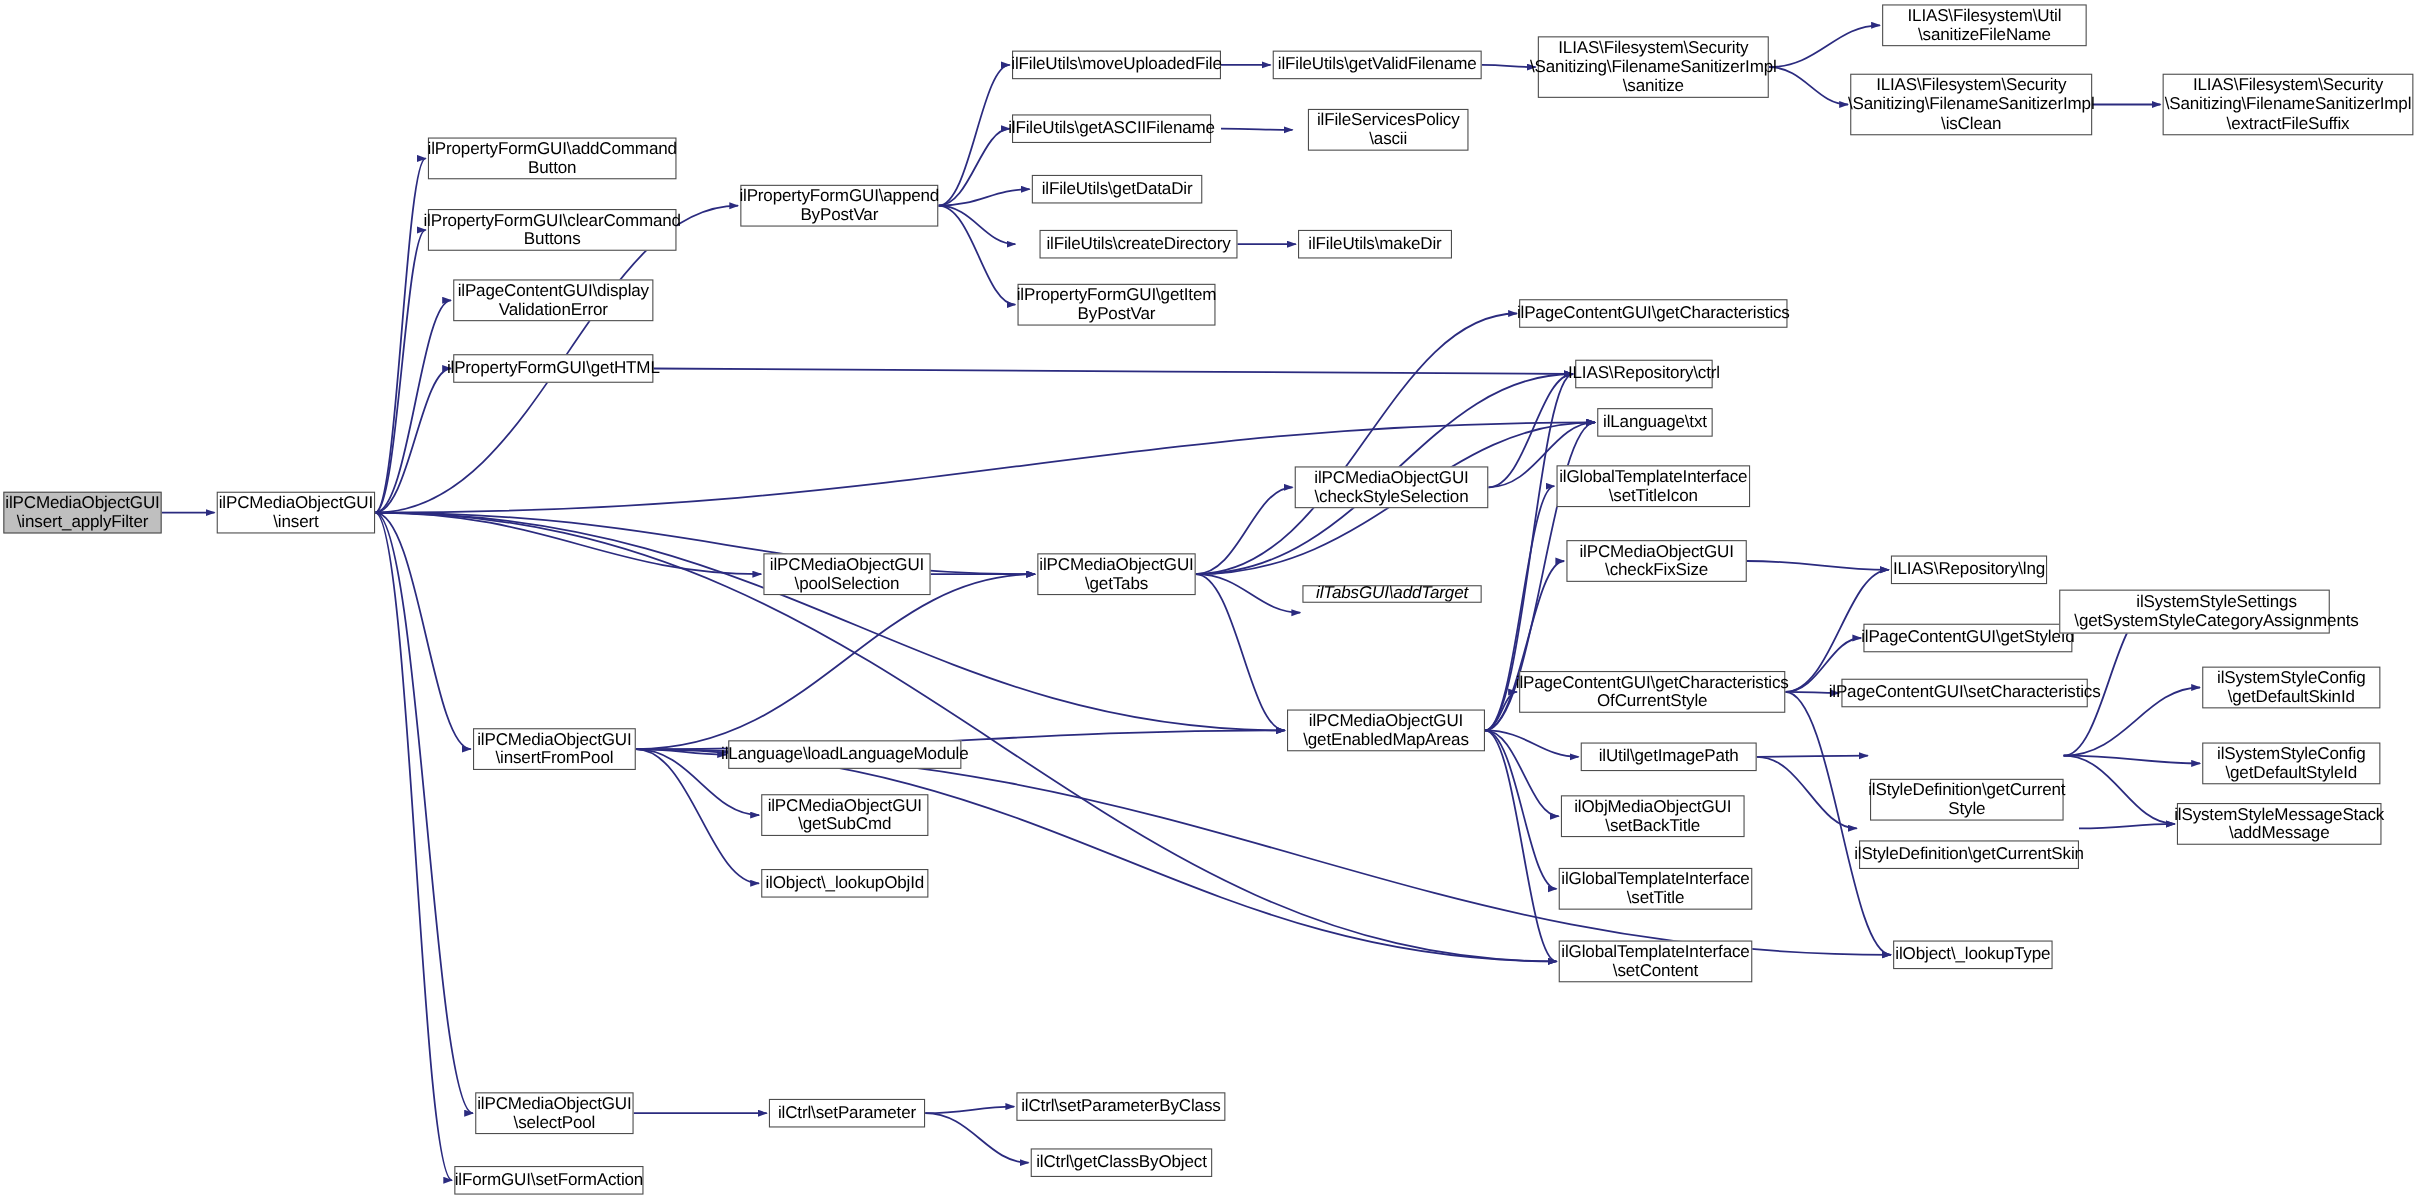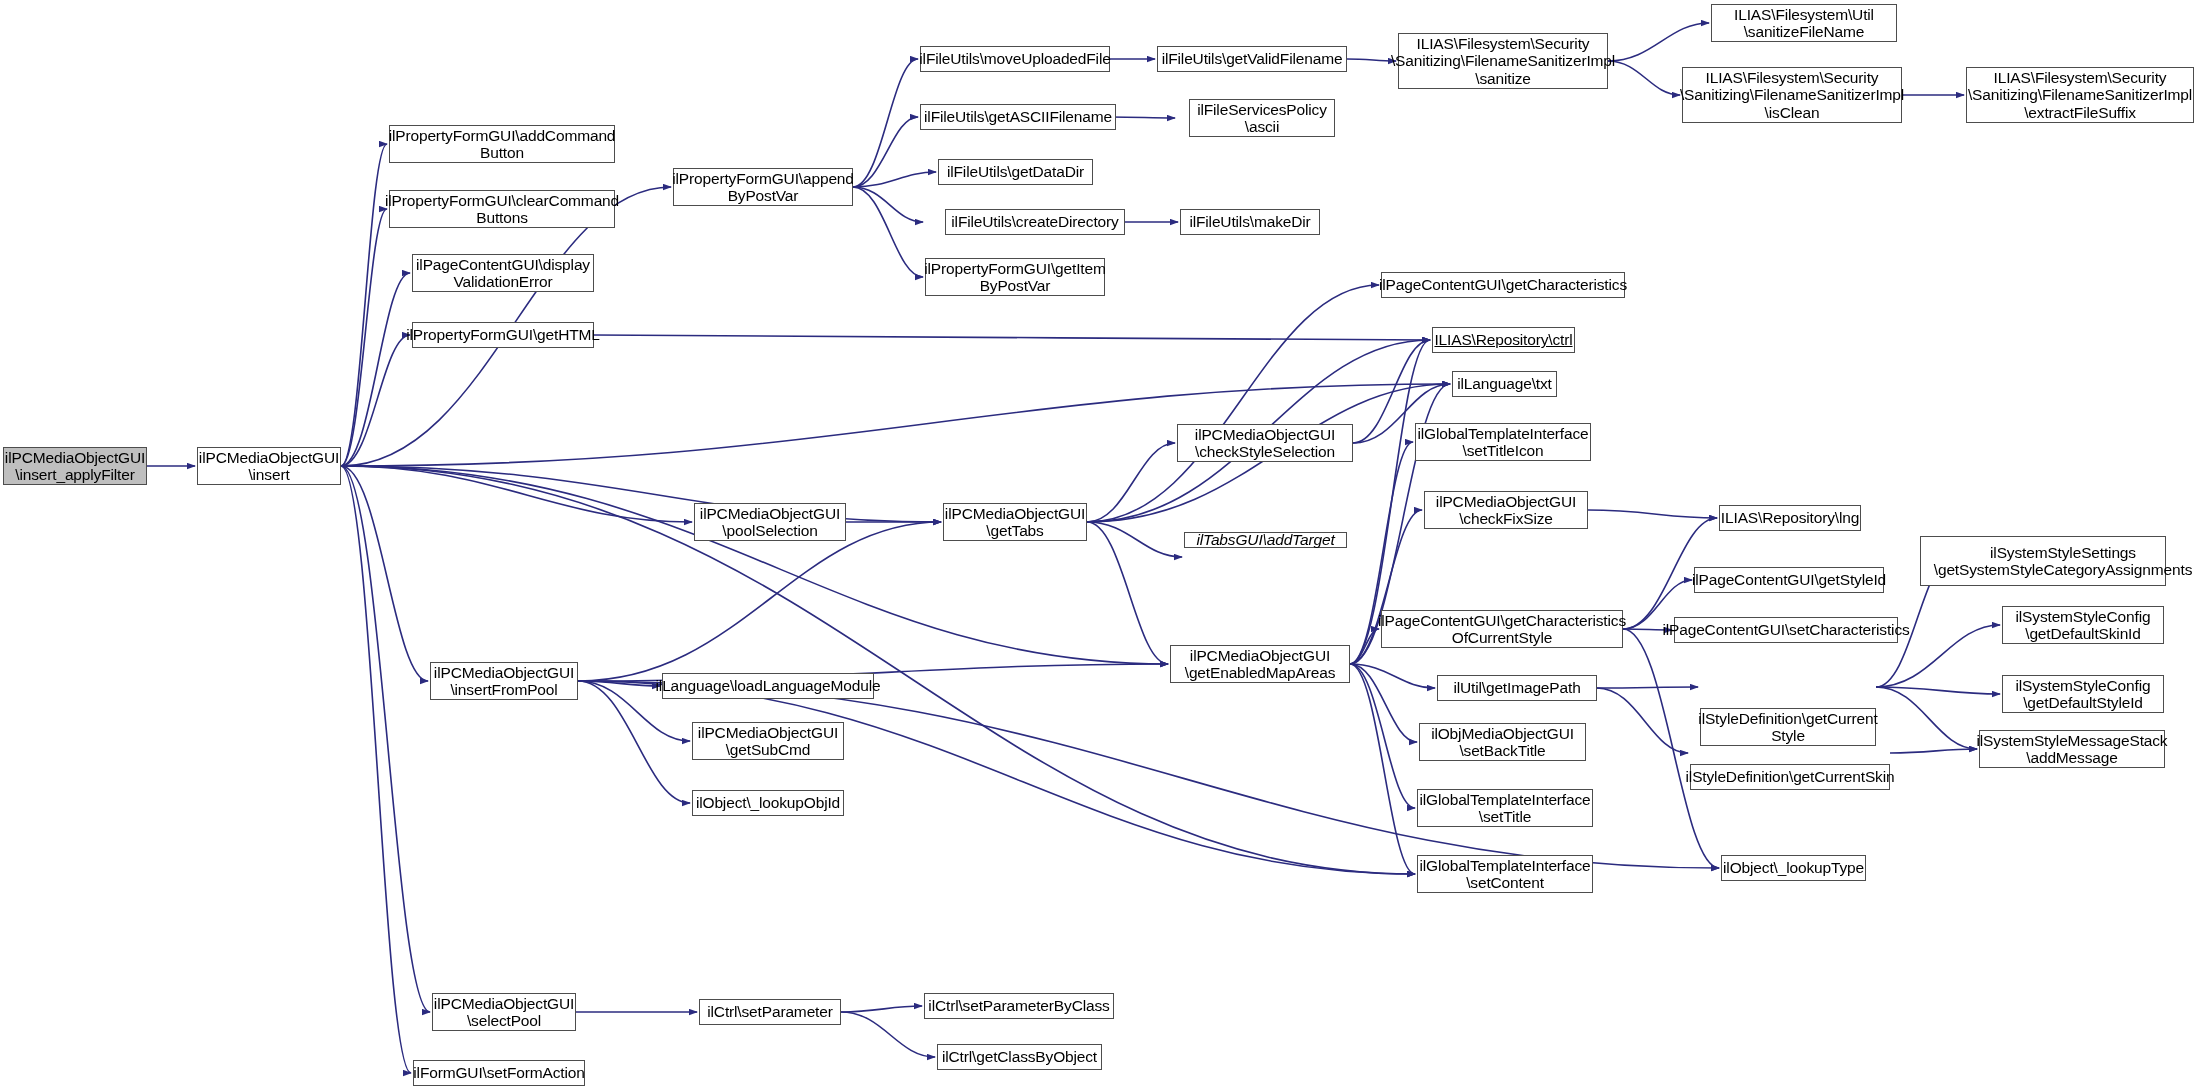--- a/index.html
+++ b/index.html
@@ -132,42 +132,42 @@
       <div class="node" style="left: 389px; top: 125px; width: 226px; height: 38px;">ilPropertyFormGUI\addCommand
 Button</div>
       <div class="node" style="left: 389px; top: 190px; width: 226px; height: 38px;">ilPropertyFormGUI\clearCommand
 Buttons</div>
       <div class="node" style="left: 412px; top: 254px; width: 182px; height: 38px;">ilPageContentGUI\display
 ValidationError</div>
       <div class="node" style="left: 412px; top: 322px; width: 182px; height: 26px;">ilPropertyFormGUI\getHTML</div>
       <div class="node" style="left: 673px; top: 168px; width: 180px; height: 38px;">ilPropertyFormGUI\append
 ByPostVar</div>
       <div class="node" style="left: 920px; top: 46px; width: 190px; height: 26px;">ilFileUtils\moveUploadedFile</div>
-      <div class="node" style="left: 920px; top: 104px; width: 196px; height: 26px;">ilFileUtils\getASCIIFilename</div>
+      <div class="node" style="left: 920px; top: 104px; width: 181px; height: 26px;">ilFileUtils\getASCIIFilename</div>
       <div class="node" style="left: 938px; top: 159px; width: 155px; height: 26px;">ilFileUtils\getDataDir</div>
       <div class="node" style="left: 925px; top: 209px; width: 180px; height: 26px; margin-left: 20px;">ilFileUtils\createDirectory</div>
       <div class="node" style="left: 925px; top: 258px; width: 180px; height: 38px;">ilPropertyFormGUI\getItem
 ByPostVar</div>
       <div class="node" style="left: 1157px; top: 46px; width: 190px; height: 26px;">ilFileUtils\getValidFilename</div>
       <div class="node" style="left: 1177px; top: 99px; width: 146px; height: 38px; margin-left: 12px;">ilFileServicesPolicy
 \ascii</div>
       <div class="node" style="left: 1180px; top: 209px; width: 140px; height: 26px;">ilFileUtils\makeDir</div>
       <div class="node" style="left: 1398px; top: 33px; width: 210px; height: 56px;">ILIAS\Filesystem\Security
 \Sanitizing\FilenameSanitizerImpl
 \sanitize</div>
       <div class="node" style="left: 1711px; top: 4px; width: 186px; height: 38px;">ILIAS\Filesystem\Util
 \sanitizeFileName</div>
       <div class="node" style="left: 1682px; top: 67px; width: 220px; height: 56px;">ILIAS\Filesystem\Security
 \Sanitizing\FilenameSanitizerImpl
 \isClean</div>
       <div class="node" style="left: 1966px; top: 67px; width: 228px; height: 56px;">ILIAS\Filesystem\Security
 \Sanitizing\FilenameSanitizerImpl
 \extractFileSuffix</div>
       <div class="node" style="left: 1381px; top: 272px; width: 244px; height: 26px;">ilPageContentGUI\getCharacteristics</div>
-      <div class="node" style="left: 1432px; top: 327px; width: 143px; height: 26px; text-decoration: underline;">ILIAS\Repository\ctrl</div>
+      <div class="node" style="left: 1432px; top: 327px; width: 125px; height: 26px;">ILIAS\Repository\ctrl</div>
       <div class="node" style="left: 1452px; top: 371px; width: 105px; height: 26px;">ilLanguage\txt</div>
       <div class="node" style="left: 1415px; top: 423px; width: 176px; height: 38px;">ilGlobalTemplateInterface
 \setTitleIcon</div>
       <div class="node" style="left: 1177px; top: 424px; width: 176px; height: 38px;">ilPCMediaObjectGUI
 \checkStyleSelection</div>
       <div class="node" style="left: 1184px; top: 532px; width: 163px; height: 16px; font-style: italic;">ilTabsGUI\addTarget</div>
       <div class="node" style="left: 694px; top: 503px; width: 152px; height: 38px;">ilPCMediaObjectGUI
 \poolSelection</div>
       <div class="node" style="left: 943px; top: 503px; width: 144px; height: 38px;">ilPCMediaObjectGUI
 \getTabs</div>
@@ -184,21 +184,21 @@
       <div class="node" style="left: 1419px; top: 723px; width: 167px; height: 38px;">ilObjMediaObjectGUI
 \setBackTitle</div>
       <div class="node" style="left: 1417px; top: 789px; width: 176px; height: 38px;">ilGlobalTemplateInterface
 \setTitle</div>
       <div class="node" style="left: 1417px; top: 855px; width: 176px; height: 38px;">ilGlobalTemplateInterface
 \setContent</div>
       <div class="node" style="left: 1700px; top: 668px; width: 176px; height: 38px; margin-top: 40px;">ilStyleDefinition\getCurrent
 Style</div>
       <div class="node" style="left: 1690px; top: 740px; width: 200px; height: 26px; margin-top: 24px;">ilStyleDefinition\getCurrentSkin</div>
       <div class="node" style="left: 1721px; top: 855px; width: 145px; height: 26px;">ilObject\_lookupType</div>
-      <div class="node" style="left: 1920px; top: 536px; width: 246px; height: 50px; padding-left: 44px;">ilSystemStyleSettings
+      <div class="node" style="left: 1872px; top: 536px; width: 246px; height: 40px; padding-left: 44px;">ilSystemStyleSettings
 \getSystemStyleCategoryAssignments</div>
       <div class="node" style="left: 2002px; top: 606px; width: 162px; height: 38px;">ilSystemStyleConfig
 \getDefaultSkinId</div>
       <div class="node" style="left: 2002px; top: 675px; width: 162px; height: 38px;">ilSystemStyleConfig
 \getDefaultStyleId</div>
       <div class="node" style="left: 1979px; top: 730px; width: 186px; height: 38px;">ilSystemStyleMessageStack
 \addMessage</div>
       <div class="node" style="left: 430px; top: 662px; width: 148px; height: 38px;">ilPCMediaObjectGUI
 \insertFromPool</div>
       <div class="node" style="left: 662px; top: 673px; width: 212px; height: 26px;">ilLanguage\loadLanguageModule</div>

